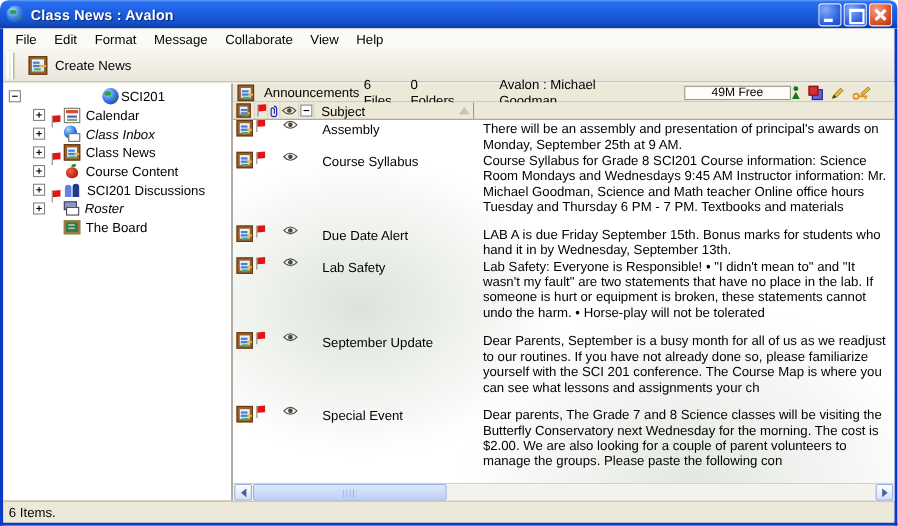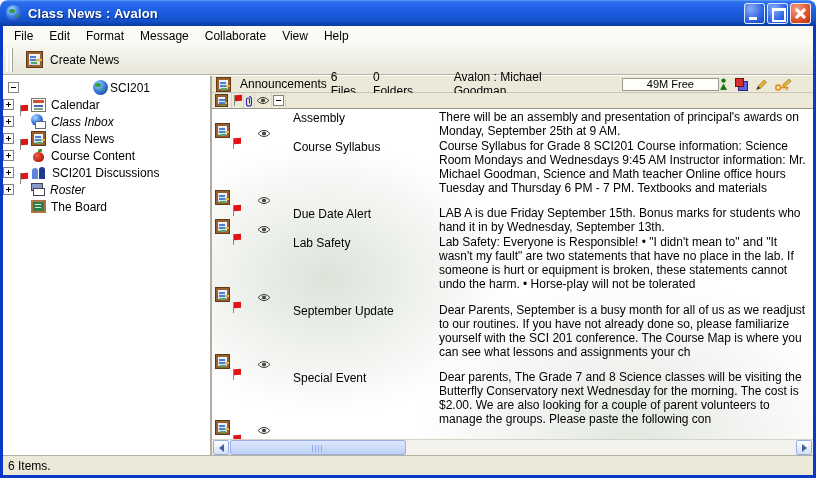--- a/index.html
+++ b/index.html
@@ -94,21 +94,21 @@
   .layers-icon::after{ content:""; position:absolute; right:0; bottom:0; width:8px; height:8px; background:#6060d8; border:1px solid #28288a; z-index:0; }
   .layers-icon::before{ content:""; position:absolute; left:0; top:0; width:7px; height:7px; background:#d43030; border:1px solid #7a1010; z-index:1; }
 
   
   .main{ flex:1; display:flex; min-height:0; border-top:1px solid #fff; }
   .tree{ width:209px; flex:none; background:#fff; border-right:2px solid #b0ada0; padding-top:3px; overflow:hidden; }
   .tree-row{ height:17px; display:flex; align-items:center; }
   .tree-row.root{ padding-left:5px; }
   .tree-row.root .globe-icon{ margin-left:74px; }
   .tree-row.root .tree-label{ margin-left:2px; }
-  .tree-row.child{ }
+  .tree-row.child{ padding-left:27px; }
   .tree-row.child .flag-slot{ width:10px; margin-left:5px; flex:none; }
   .tree-row.child .tree-ic{ margin-left:2px; }
   .tree-label{ margin-left:5px; white-space:nowrap; }
   .tree-label.italic{ font-style:italic; }
 
   .right{ flex:1; min-width:0; display:flex; flex-direction:column; background:#fff; }
 
   
   .panel-header{ height:17px; flex:none; background:#ece9d8; display:flex; align-items:center; border-bottom:1px solid #c9c6b7; }
   .ph-title{ margin-left:9px; }
@@ -127,21 +127,21 @@
   .ch-subject{ width:145px; justify-content:flex-start; padding-left:6px; border-right:1px solid #9f9c8d; }
   .sort-up{ width:0; height:0; border-left:5px solid transparent; border-right:5px solid transparent; border-bottom:7px solid #c6c6b6; margin-left:auto; margin-right:3px; }
   .ch-preview{ flex:1; justify-content:flex-start; padding-left:8px; border-right:none; }
 
   
   .list{ flex:1; min-height:0; overflow:hidden; position:relative;
     background:
       radial-gradient(ellipse 250px 190px at 115px 170px, rgba(193,204,187,.55), rgba(193,204,187,0) 72%),
       radial-gradient(ellipse 300px 230px at 420px 330px, rgba(198,208,194,.5), rgba(198,208,194,0) 72%),
       #fff; }
-  .row{ display:flex; align-items:flex-end; }
+  .row{ display:flex; align-items:flex-start; }
   .row:nth-child(1){ min-height:29px; } .row:nth-child(2){ min-height:67px; }
   .row:nth-child(3){ min-height:28px; } .row:nth-child(4){ min-height:68px; }
   .row:nth-child(5){ min-height:67px; } .row:nth-child(6){ min-height:66px; }
   .cell-news{ width:20px; display:flex; justify-content:center; flex:none; }
   .cell-flag{ width:12px; flex:none; }
   .cell-clip{ width:11px; flex:none; }
   .cell-eye{ width:17px; display:flex; justify-content:center; flex:none; }
   .cell-box{ width:14px; flex:none; }
   .cell-subject{ width:145px; flex:none; align-self:flex-start; padding:2px 0 0 7px; line-height:14px; }
   .cell-preview{ flex:1; min-width:0; align-self:flex-start; padding:1px 2px 0 8px; line-height:14px; overflow:hidden; }
@@ -290,20 +290,24 @@
             </span>
           <span class="ch-cell ch-eye">
               <svg width="14" height="9" viewBox="0 0 14 9">
                 <path d="M1 4.5 Q7 -1.8 13 4.5 Q7 10.8 1 4.5 Z" fill="none" stroke="#4a4a42" stroke-width="1"></path>
                 <circle cx="7" cy="4.5" r="2.1" fill="#4a4a42"></circle>
               </svg>
             </span>
           <span class="ch-cell ch-box">
               <span class="expander"></span>
             </span>
+          <span class="ch-cell ch-subject">
+            <span>Subject</span>
+            <span class="sort-up"></span>
+          </span>
         </div>
 
         <div class="list">
 
           <div class="row">
             <span class="cell-news">
                 <span class="board-icon"></span>
               </span>
             <span class="cell-flag"><span class="flag-icon"></span></span>
             <span class="cell-clip"></span>

